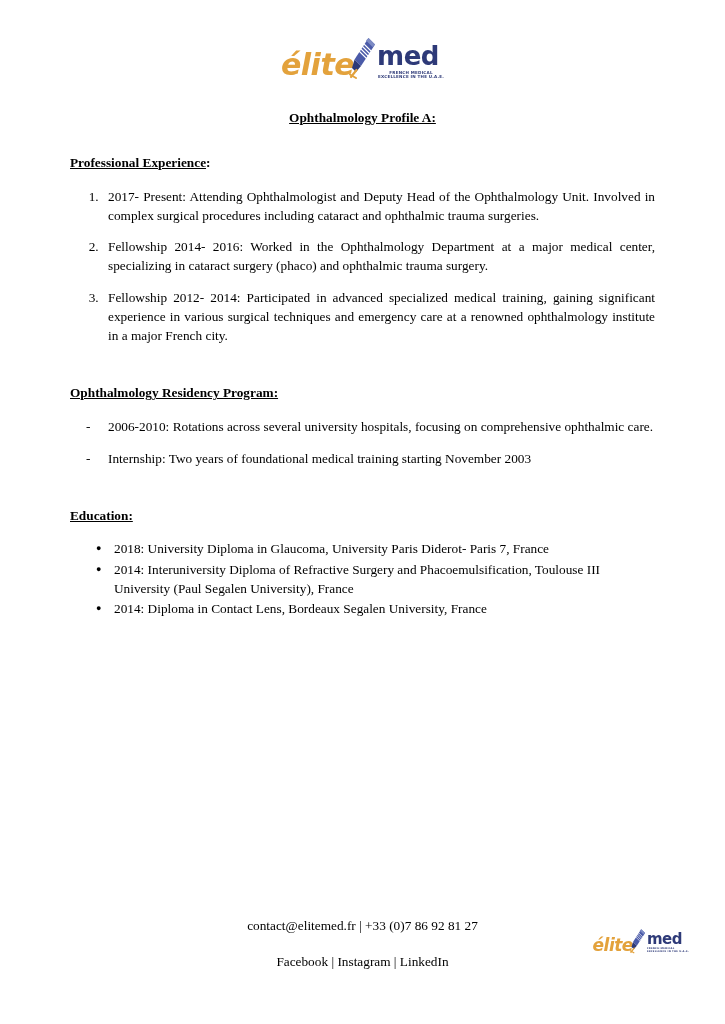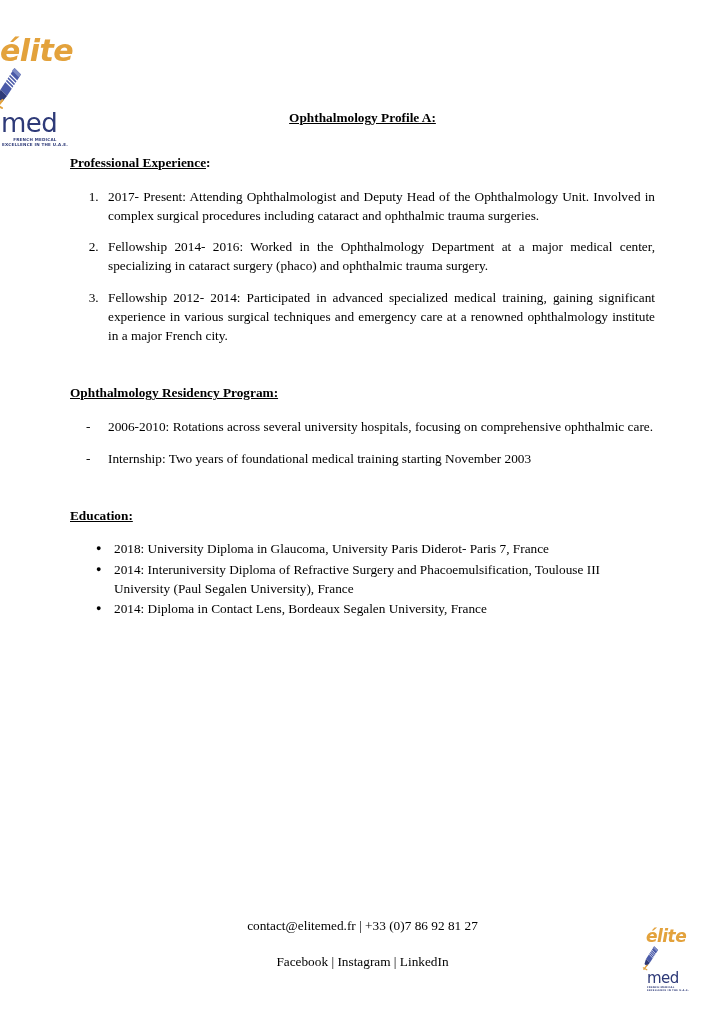--- a/index.html
+++ b/index.html
@@ -17,40 +17,39 @@
     height: 1024px;
     margin: 0 auto;
     background: #ffffff;
     overflow: hidden;
     box-sizing: border-box;
   }
 
   
   .logo {
     display: flex;
-    align-items: flex-start;
+    align-items: flex-end;
     justify-content: center;
     line-height: 1;
     white-space: nowrap;
-    flex-direction: column;
   }
   .logo-elite {
     font-family: "DejaVu Sans", sans-serif;
     font-weight: 700;
     font-style: italic;
     color: #E3A23C;
     letter-spacing: -0.5px;
   }
   .logo-mark {
     position: relative;
     display: inline-block;
   }
   .logo-med {
     font-family: "DejaVu Sans", sans-serif;
-    font-weight: 400;
+    font-weight: 700;
     color: #2E3A78;
     letter-spacing: -0.5px;
   }
   .logo-right {
     display: flex;
     flex-direction: column;
     align-items: flex-start;
   }
   .logo-tagline {
     font-family: "DejaVu Sans", sans-serif;

